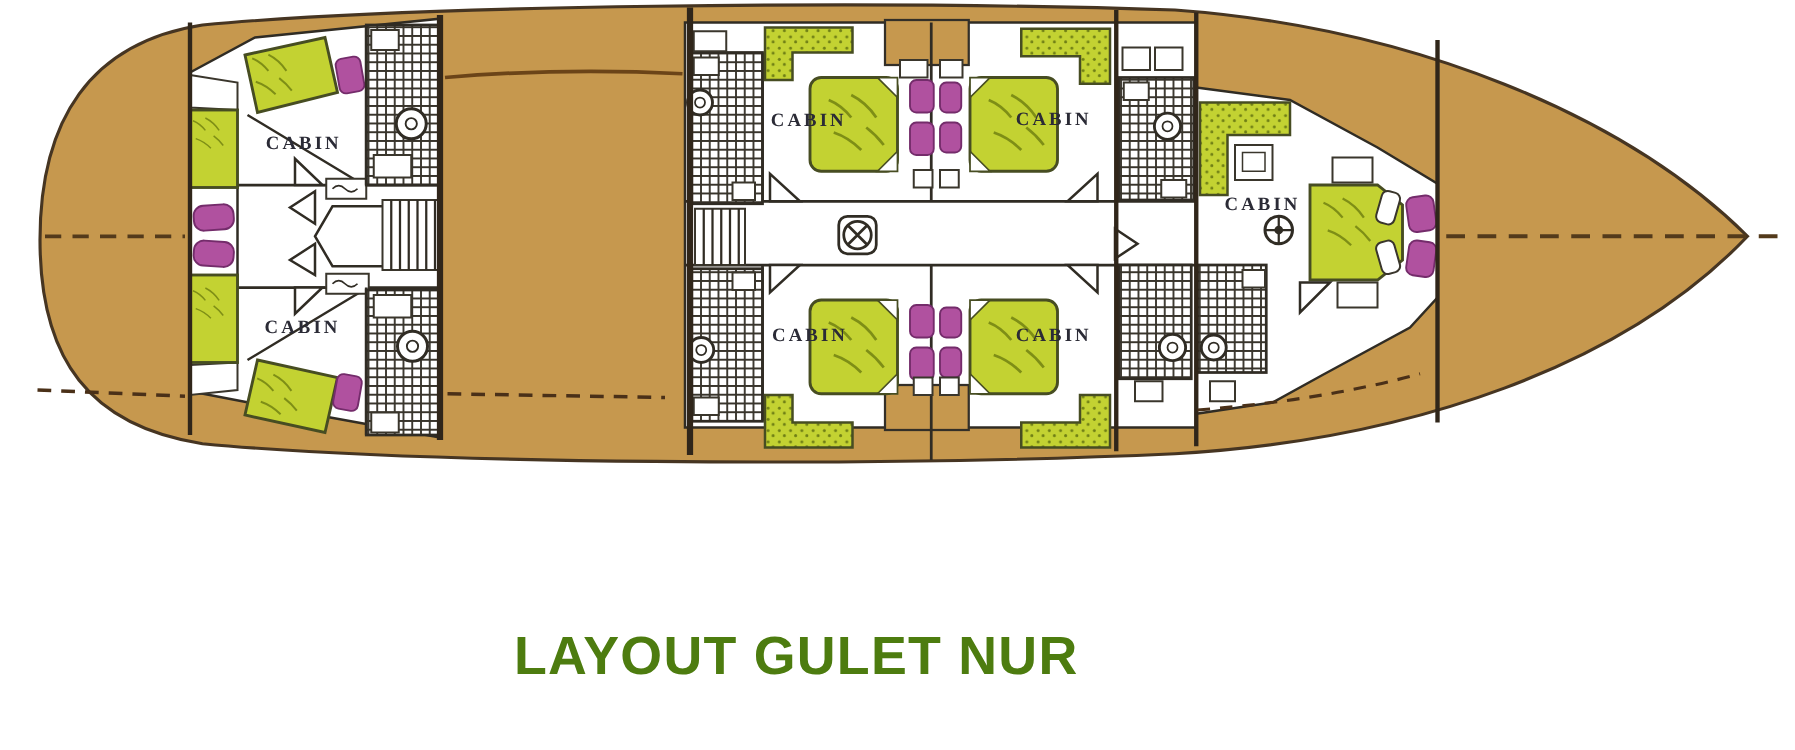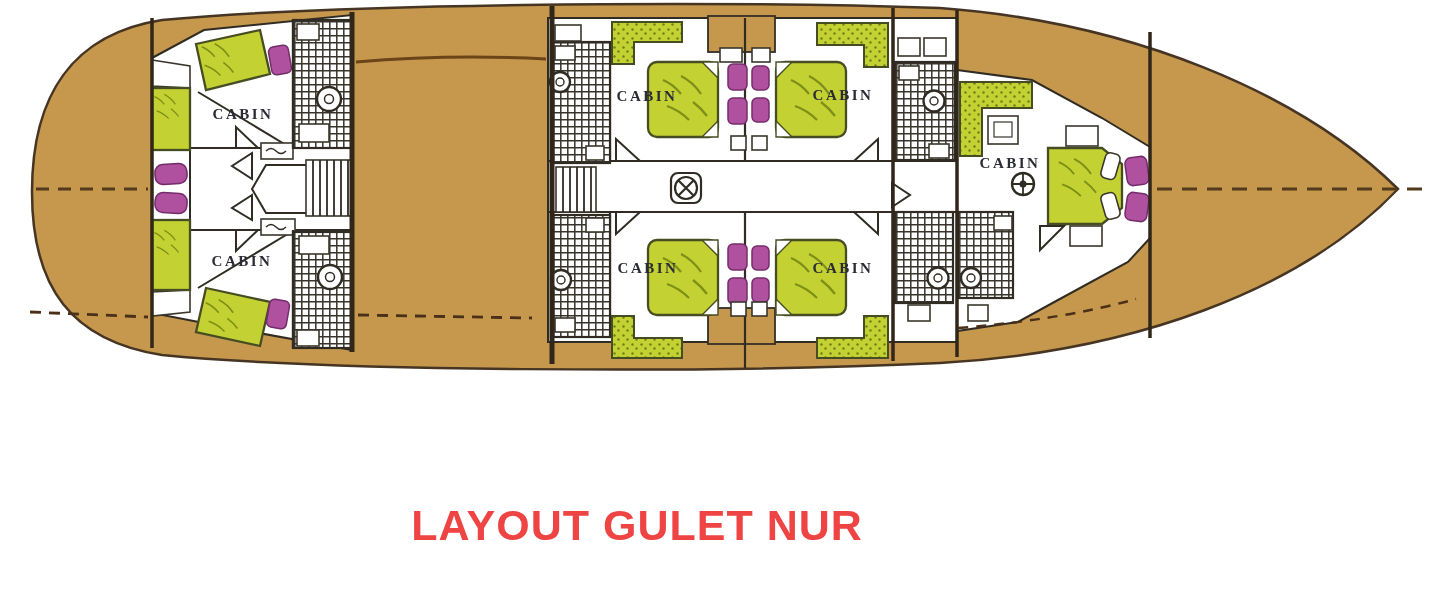--- a/index.html
+++ b/index.html
@@ -2,21 +2,21 @@
 <html><head>
 <meta charset="utf-8">
 <style>
   html,body{margin:0;padding:0;background:#ffffff;}
   .stage{position:relative;width:1436px;height:600px;background:#ffffff;overflow:hidden;
          font-family:"Liberation Sans",sans-serif;}
   .stage svg{position:absolute;left:0;top:0;}
   .cabin-label{font-family:"Liberation Serif",serif;font-size:15px;font-weight:bold;
                letter-spacing:2.5px;fill:#2b2b36;}
   .plan-title{position:absolute;left:0;top:501px;width:1274px;text-align:center;
-              font-size:43px;font-weight:bold;letter-spacing:1px;color:#ef4444;
+              font-size:43px;font-weight:bold;letter-spacing:1px;color:#4d7c0f;
               font-family:"Liberation Sans",sans-serif;}
   .wall{stroke:#302c24;fill:none;}
   .bed{fill:#c3d232;stroke:#474d22;stroke-width:2.3;}
   .sofa{fill:url(#pSpeck);stroke:#474d22;stroke-width:2;}
   .purple{fill:#b0519f;stroke:#742c6b;stroke-width:1.5;}
   .fixture{fill:#ffffff;stroke:#3a362c;stroke-width:1.6;}
   .bath{fill:url(#pHatch);stroke:#302c24;stroke-width:2.2;}
   .door{fill:#ffffff;stroke:#302c24;stroke-width:2;}
   .notch{fill:#ffffff;stroke:#474d22;stroke-width:1.4;}
 </style>

